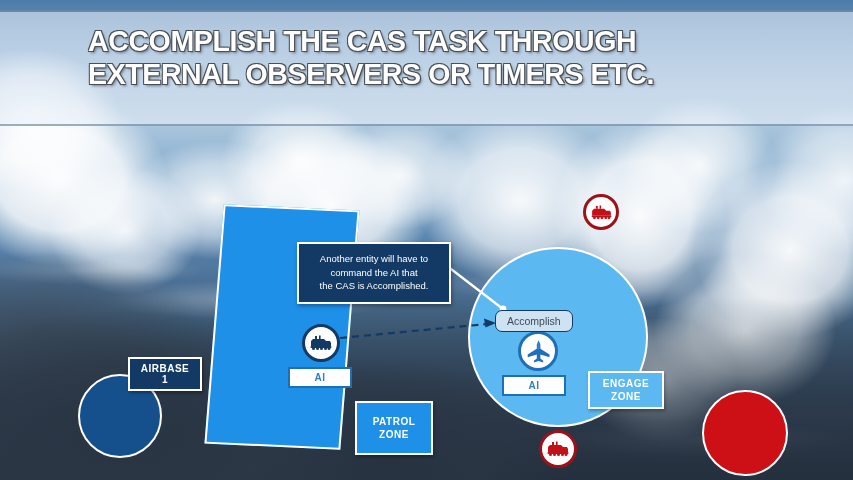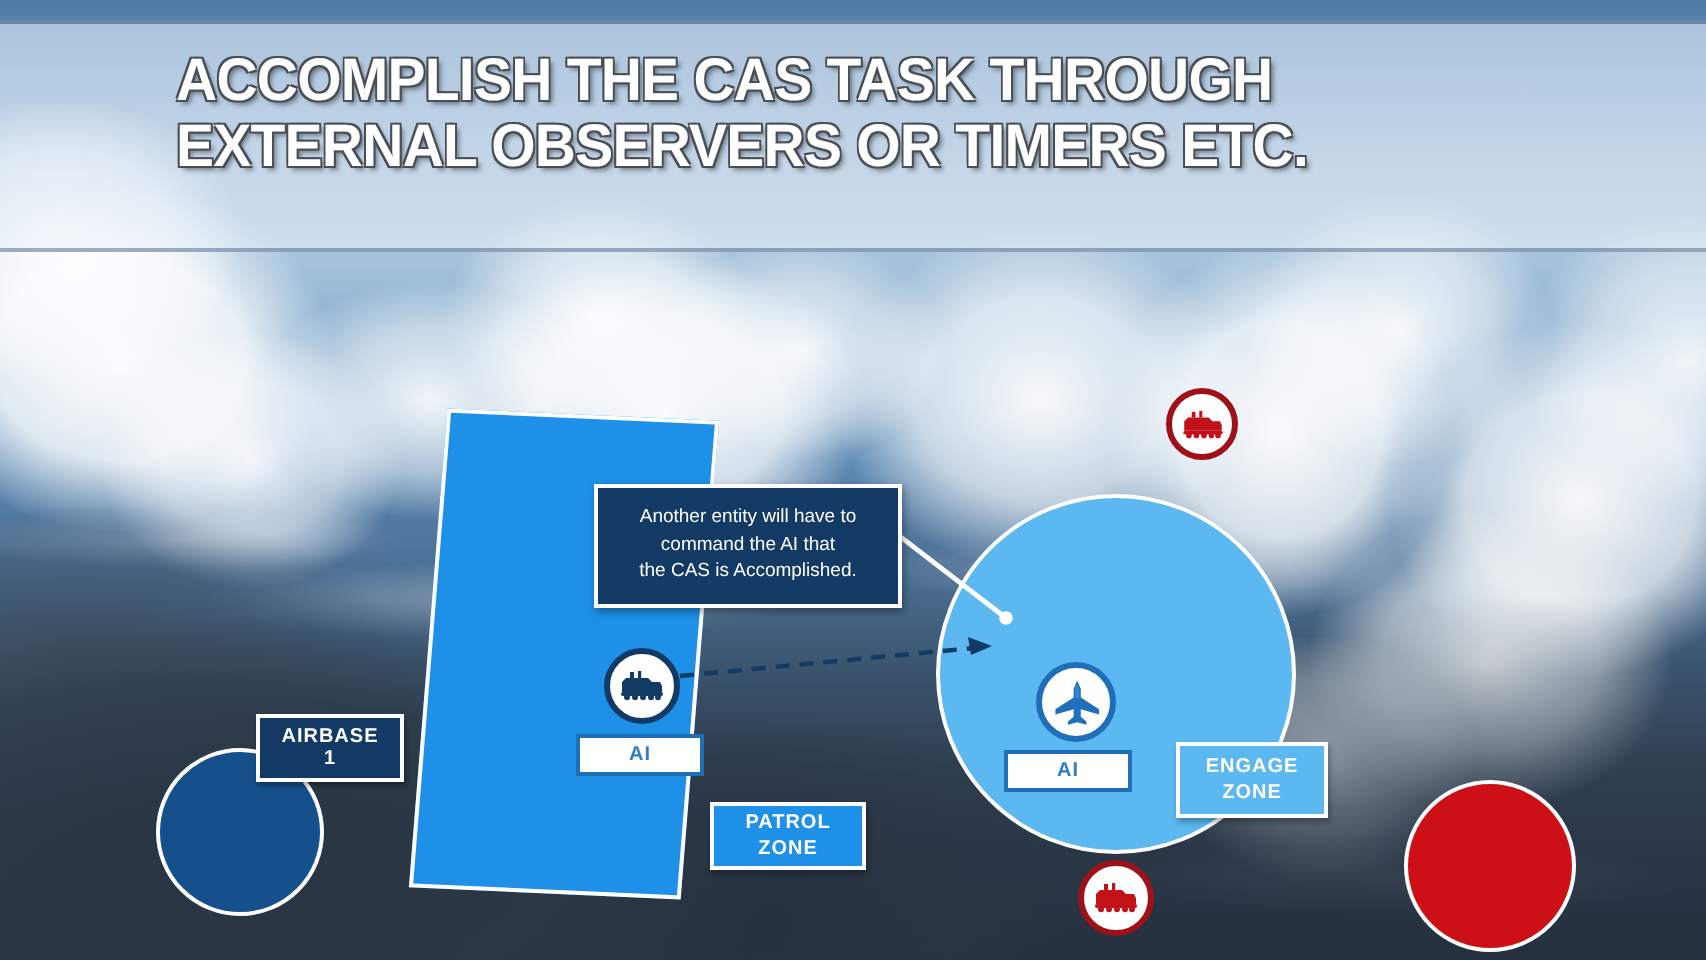--- a/index.html
+++ b/index.html
@@ -227,21 +227,21 @@
     font-size: 10px;
     font-weight: bold;
     padding: 3px 10px;
   }
   .lbl-blue {
     background: #1e90e8;
     border: 2px solid #ffffff;
     color: #ffffff;
     font-size: 10px;
     font-weight: bold;
-    padding: 2px 8px;
+    padding: 12px 8px;
     line-height: 13px;
     box-shadow: 1px 2px 3px rgba(0,0,0,.3);
   }
   .lbl-lightblue {
     background: #5bb8f0;
     border: 2px solid #ffffff;
     color: #ffffff;
     font-size: 10px;
     font-weight: bold;
     padding: 4px 4px;
@@ -318,20 +318,21 @@
   <div class="lbl lbl-white" style="left:288px; top:367px; width:64px;">AI</div>
 
   <div class="unit-icon jet" style="left:518px; top:331px; width:40px; height:40px;">
     <svg width="27" height="25" viewBox="0 0 27 25">
       <path d="M13.6 1.2 L15.4 5.5 L15.4 9.8 L24.5 15.6 L24.5 18.3 L15.4 15.6 L15.4 19.4 L18.2 21.8 L18.2 23.4 L13.6 22.1 L9 23.4 L9 21.8 L11.8 19.4 L11.8 15.6 L2.7 18.3 L2.7 15.6 L11.8 9.8 L11.8 5.5 Z" fill="#1f6fbd"></path>
       <path d="M13.6 2.6 L14.6 5.8 L14.6 10.2 L12.6 10.2 L12.6 5.8 Z" fill="#2f86d8"></path>
     </svg>
   </div>
   <div class="lbl lbl-white" style="left:502px; top:375px; width:64px;">AI</div>
 
+  <div class="chip">Accomplish</div>
 
   <div class="unit-icon red" style="left:583px; top:194px; width:36px; height:36px;">
     <svg width="23" height="15" viewBox="0 0 24 16">
       <rect x="6" y="1" width="2" height="3" fill="#c21118"></rect>
       <rect x="10" y="0.5" width="1.6" height="3.5" fill="#c21118"></rect>
       <path d="M2 6 L4 4 L15 4 L17 6 L21 6 L22 8 L22 11 L2 11 Z" fill="#c21118"></path>
       <rect x="1.5" y="11" width="21" height="2" rx="1" fill="#c21118"></rect>
       <circle cx="4.5" cy="13.6" r="1.5" fill="#c21118"></circle>
       <circle cx="8.5" cy="13.6" r="1.5" fill="#c21118"></circle>
       <circle cx="12.5" cy="13.6" r="1.5" fill="#c21118"></circle>

